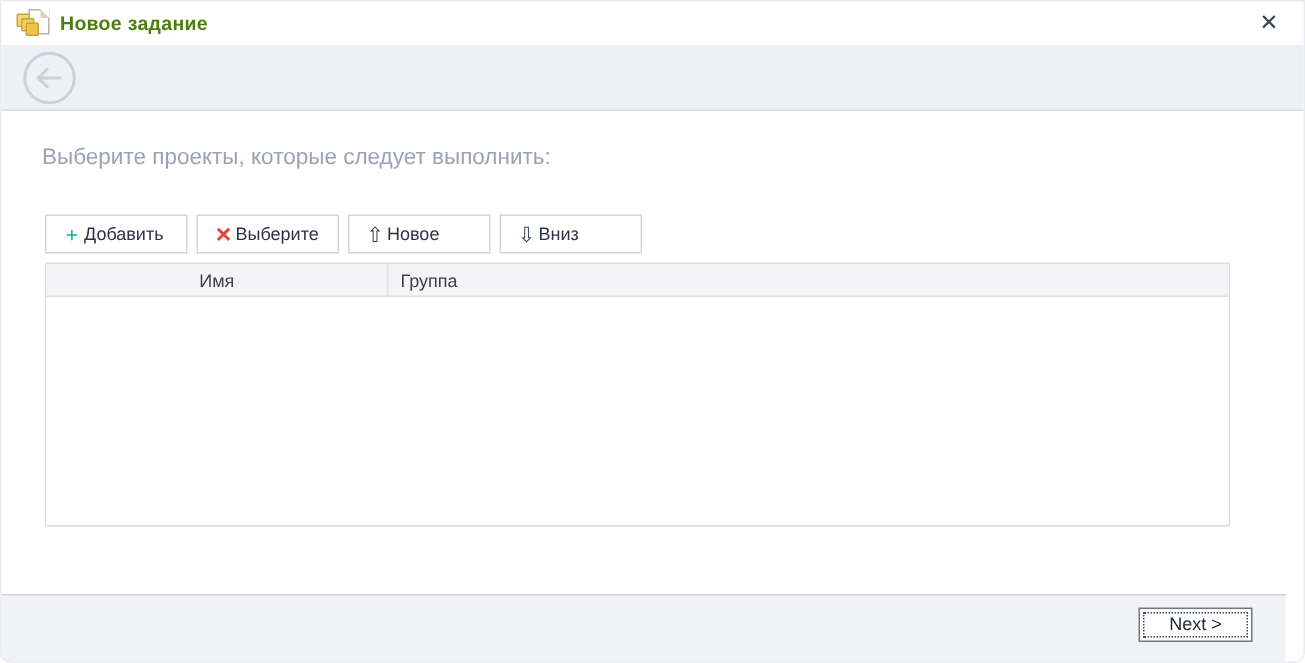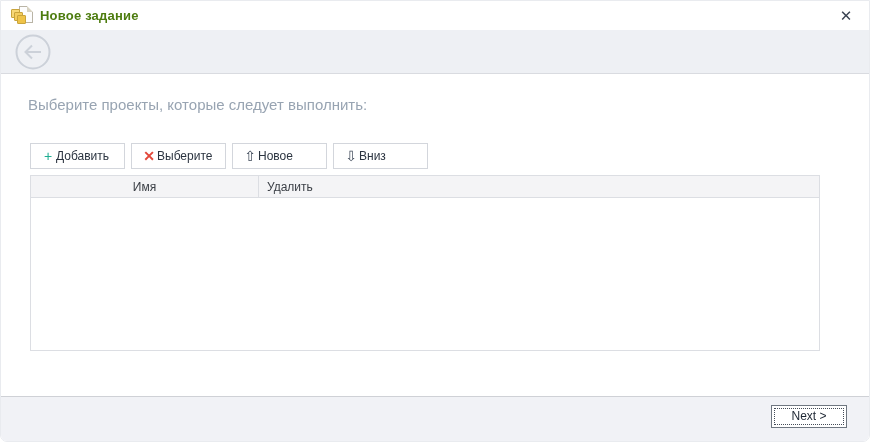--- a/index.html
+++ b/index.html
@@ -58,21 +58,21 @@
     width:46px; height:22px; border:1px solid #c7ced8; background:#fff;
     display:flex; align-items:stretch;
   }
   .spin-value { flex:1; display:flex; align-items:center; justify-content:center; font-size:12px; color:#1f2a3a; }
   .spin-btns { width:14px; display:flex; flex-direction:column; justify-content:center; gap:3px; padding-right:3px; }
   .spin-up, .spin-down { width:0; height:0; border-left:4px solid transparent; border-right:4px solid transparent; cursor:pointer; margin:0 auto; }
   .spin-up   { border-bottom:5px solid #3c4757; }
   .spin-down { border-top:5px solid #3c4757; }
   
   .footer {
-    position:absolute; left:0; right:0; bottom:0; height:45px;
+    position:absolute; left:0; right:12px; bottom:0; height:45px;
     background:#f1f2f6; border-top:1px solid #cfd1d6;
     display:flex; align-items:center; justify-content:flex-end; padding:0 22px 6px 0; gap:9px;
   }
   .btn {
     width:76px; height:23px; background:#fff; font-size:12px; color:#1d2633;
     display:flex; align-items:center; justify-content:center; cursor:pointer;
   }
   .btn-next { border:1px solid #6e7680; outline:1px dotted #444c58; outline-offset:-4px; }
   .btn-cancel { border:1px solid #a9aeb6; }
   
@@ -125,21 +125,21 @@
       </div>
       <div class="tb-btn">
         <span class="tb-icon icon-arrow">⇩</span>
         <span class="tb-label">Вниз</span>
       </div>
     </div>
 
     <div class="grid">
       <div class="grid-header">
         <div class="grid-hcell col-name">Имя</div>
-        <div class="grid-hcell col-group">Удалить</div>
+        <div class="grid-hcell col-group">Группа</div>
       </div>
       <div class="grid-body"></div>
     </div>
 
   </div>
 
   <div class="footer">
     <div class="btn btn-next">Next &gt;</div>
   </div>
 

